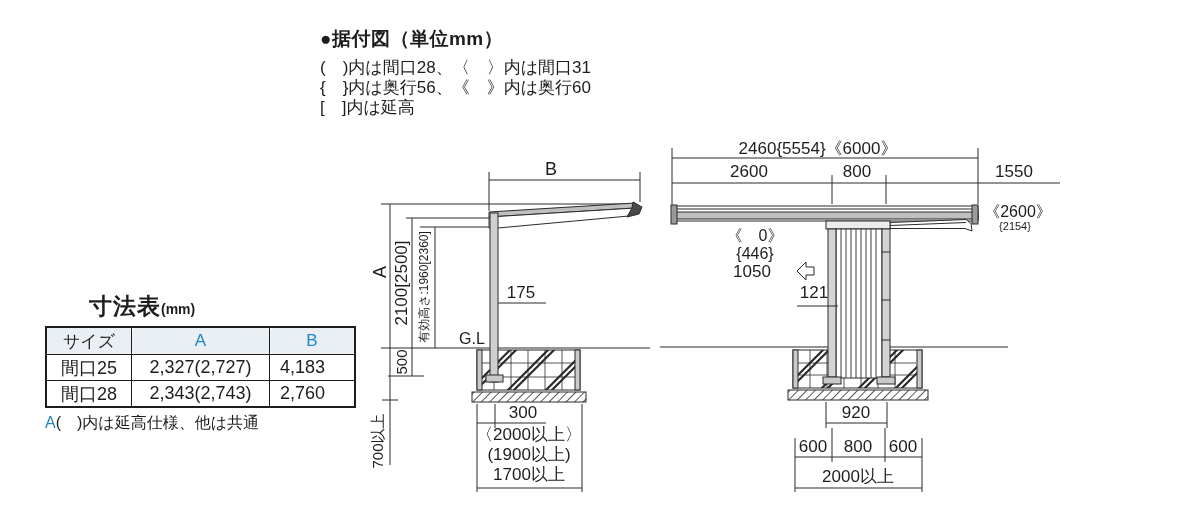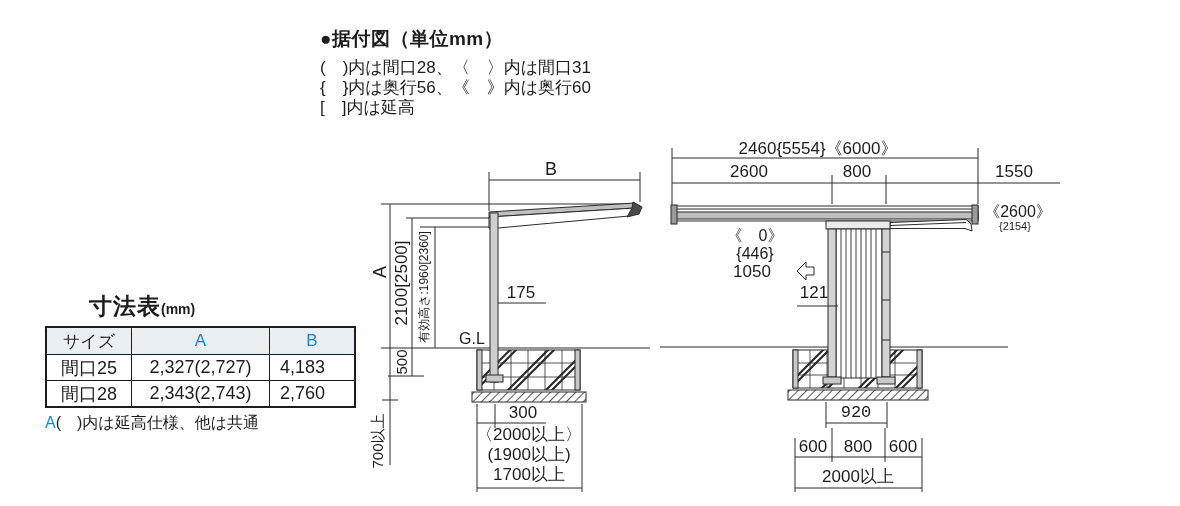--- a/index.html
+++ b/index.html
@@ -192,20 +192,20 @@
     <span class="lbl" style="left:818px;top:148px;">2460{5554}《6000》</span>
     <span class="lbl" style="left:749px;top:171px;">2600</span>
     <span class="lbl" style="left:857px;top:171px;">800</span>
     <span class="lbl" style="left:1014px;top:171px;">1550</span>
     <span class="lbl" style="left:1015px;top:194px;font-size:11px;margin-top:32px;">{2154}</span>
     <span class="lbl" style="left:1018px;top:212px;font-size:16px;">《2600》</span>
     <span class="lbl" style="left:755px;top:236px;font-size:16px;">《　0》</span>
     <span class="lbl" style="left:755px;top:254px;font-size:16px;">{446}</span>
     <span class="lbl" style="left:752px;top:271px;">1050</span>
     <span class="lbl" style="left:814px;top:292px;">121</span>
-    <span class="lbl" style="left:856px;top:412px;font-family:Liberation Mono, monospace;">920</span>
+    <span class="lbl" style="left:856px;top:412px;">920</span>
     <span class="lbl" style="left:813px;top:446px;">600</span>
     <span class="lbl" style="left:858px;top:446px;">800</span>
     <span class="lbl" style="left:903px;top:446px;">600</span>
     <span class="lbl" style="left:858px;top:476px;">2000以上</span>
   </div>
 
 </div>
 
 </body></html>

